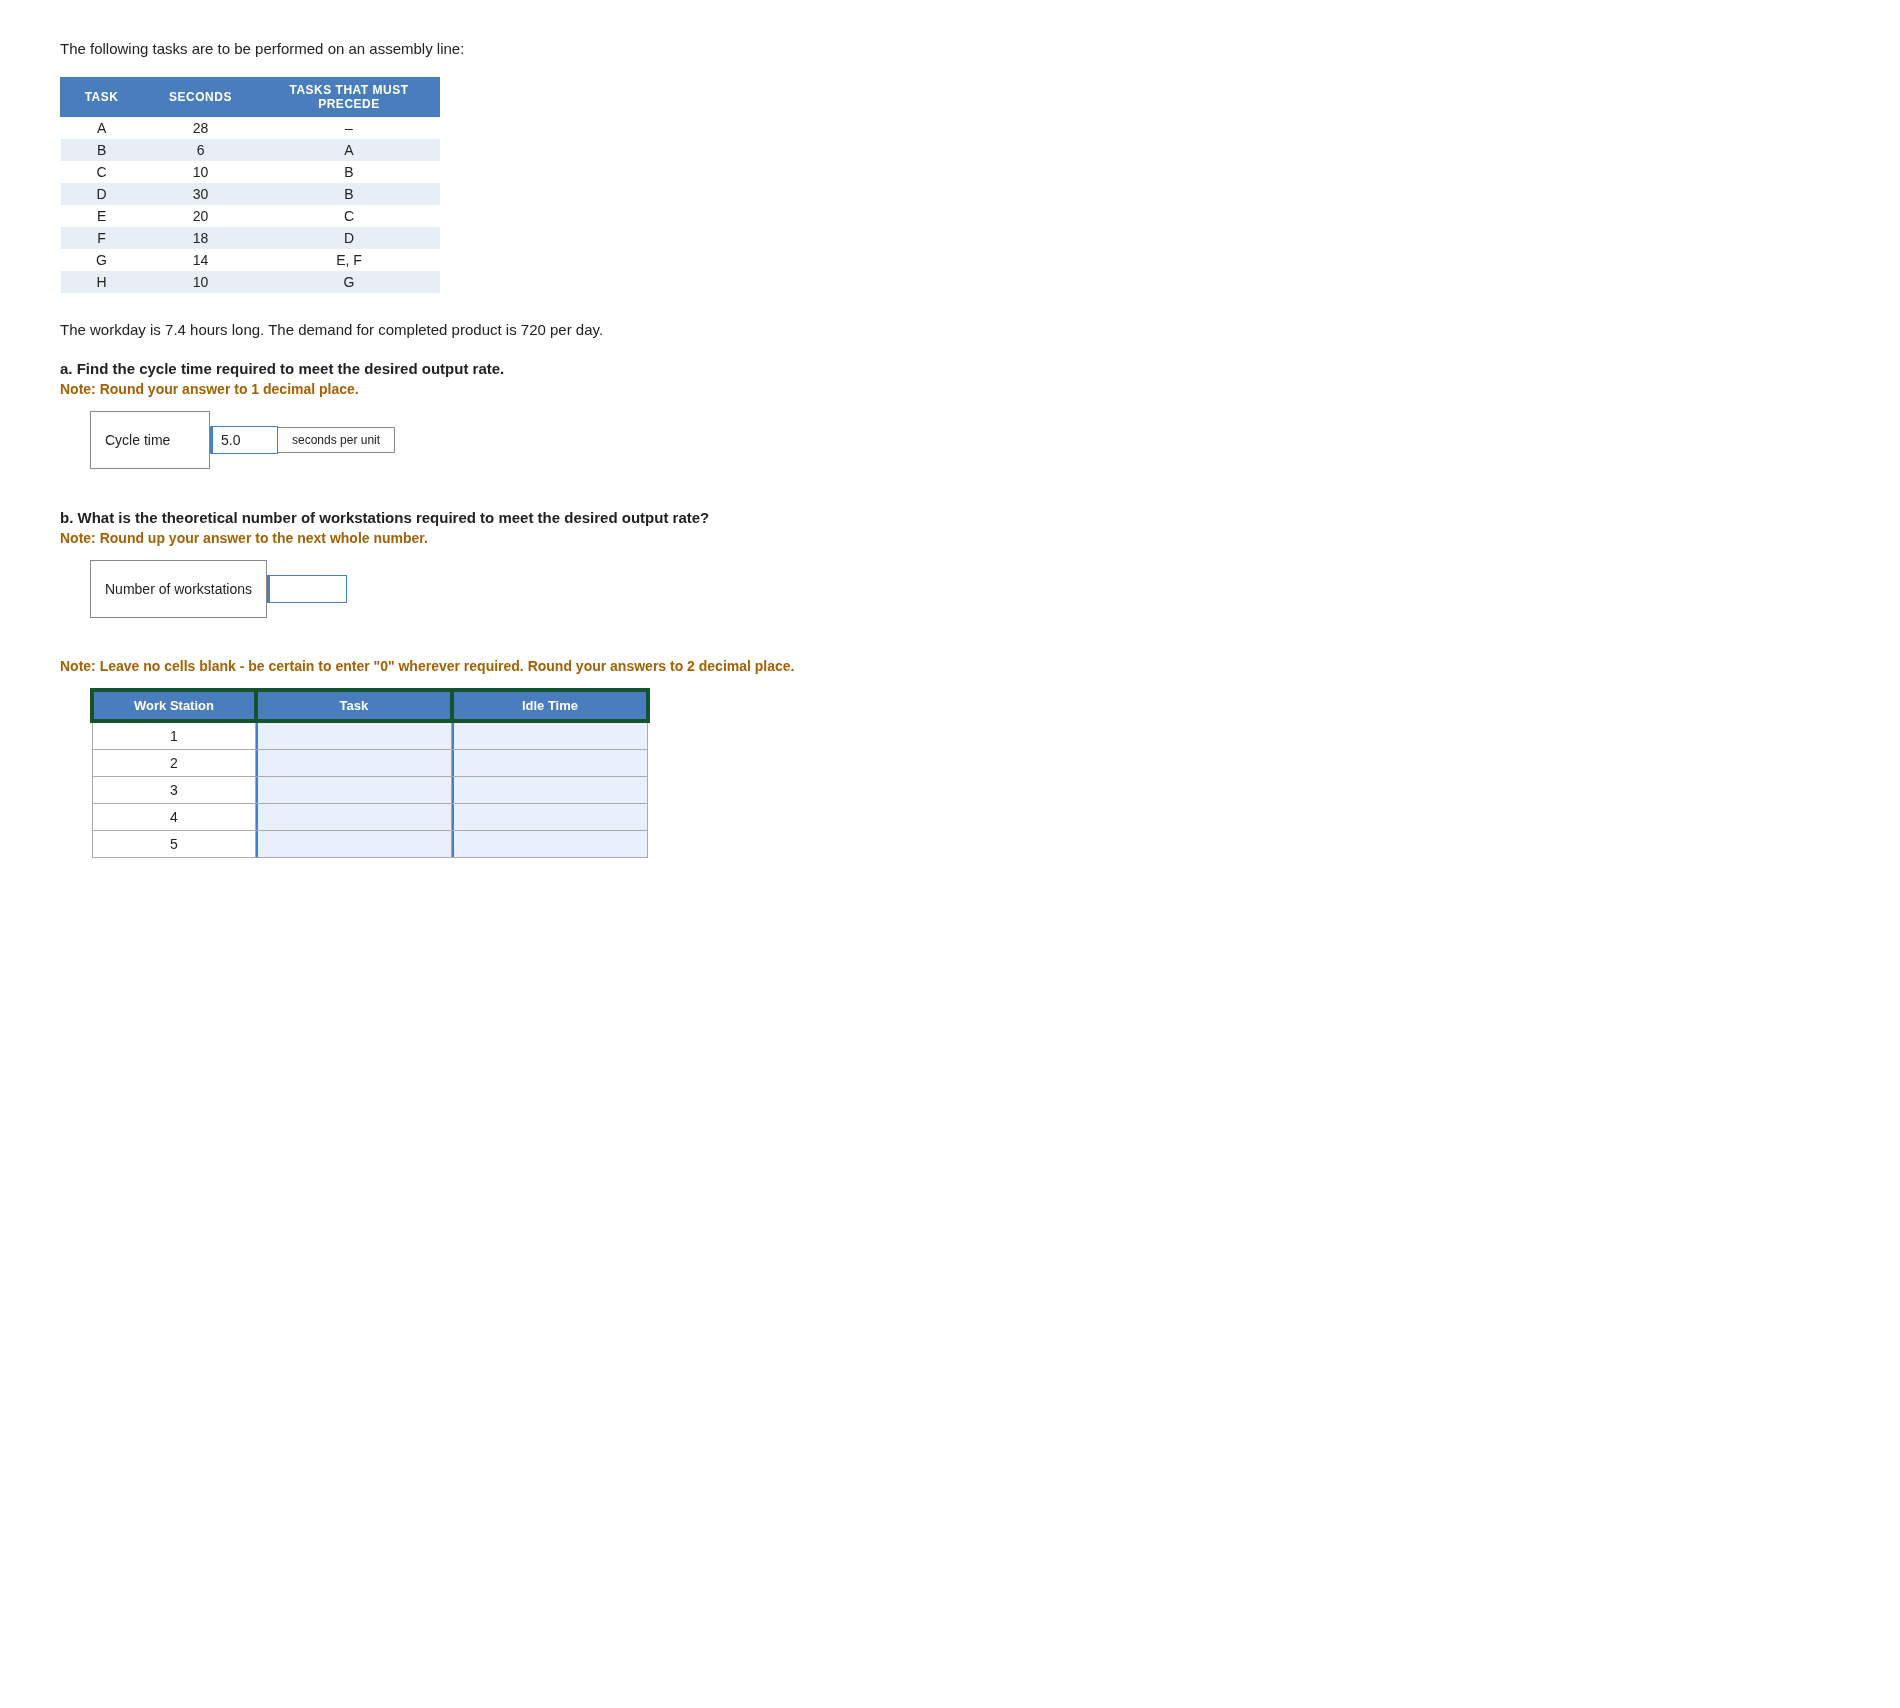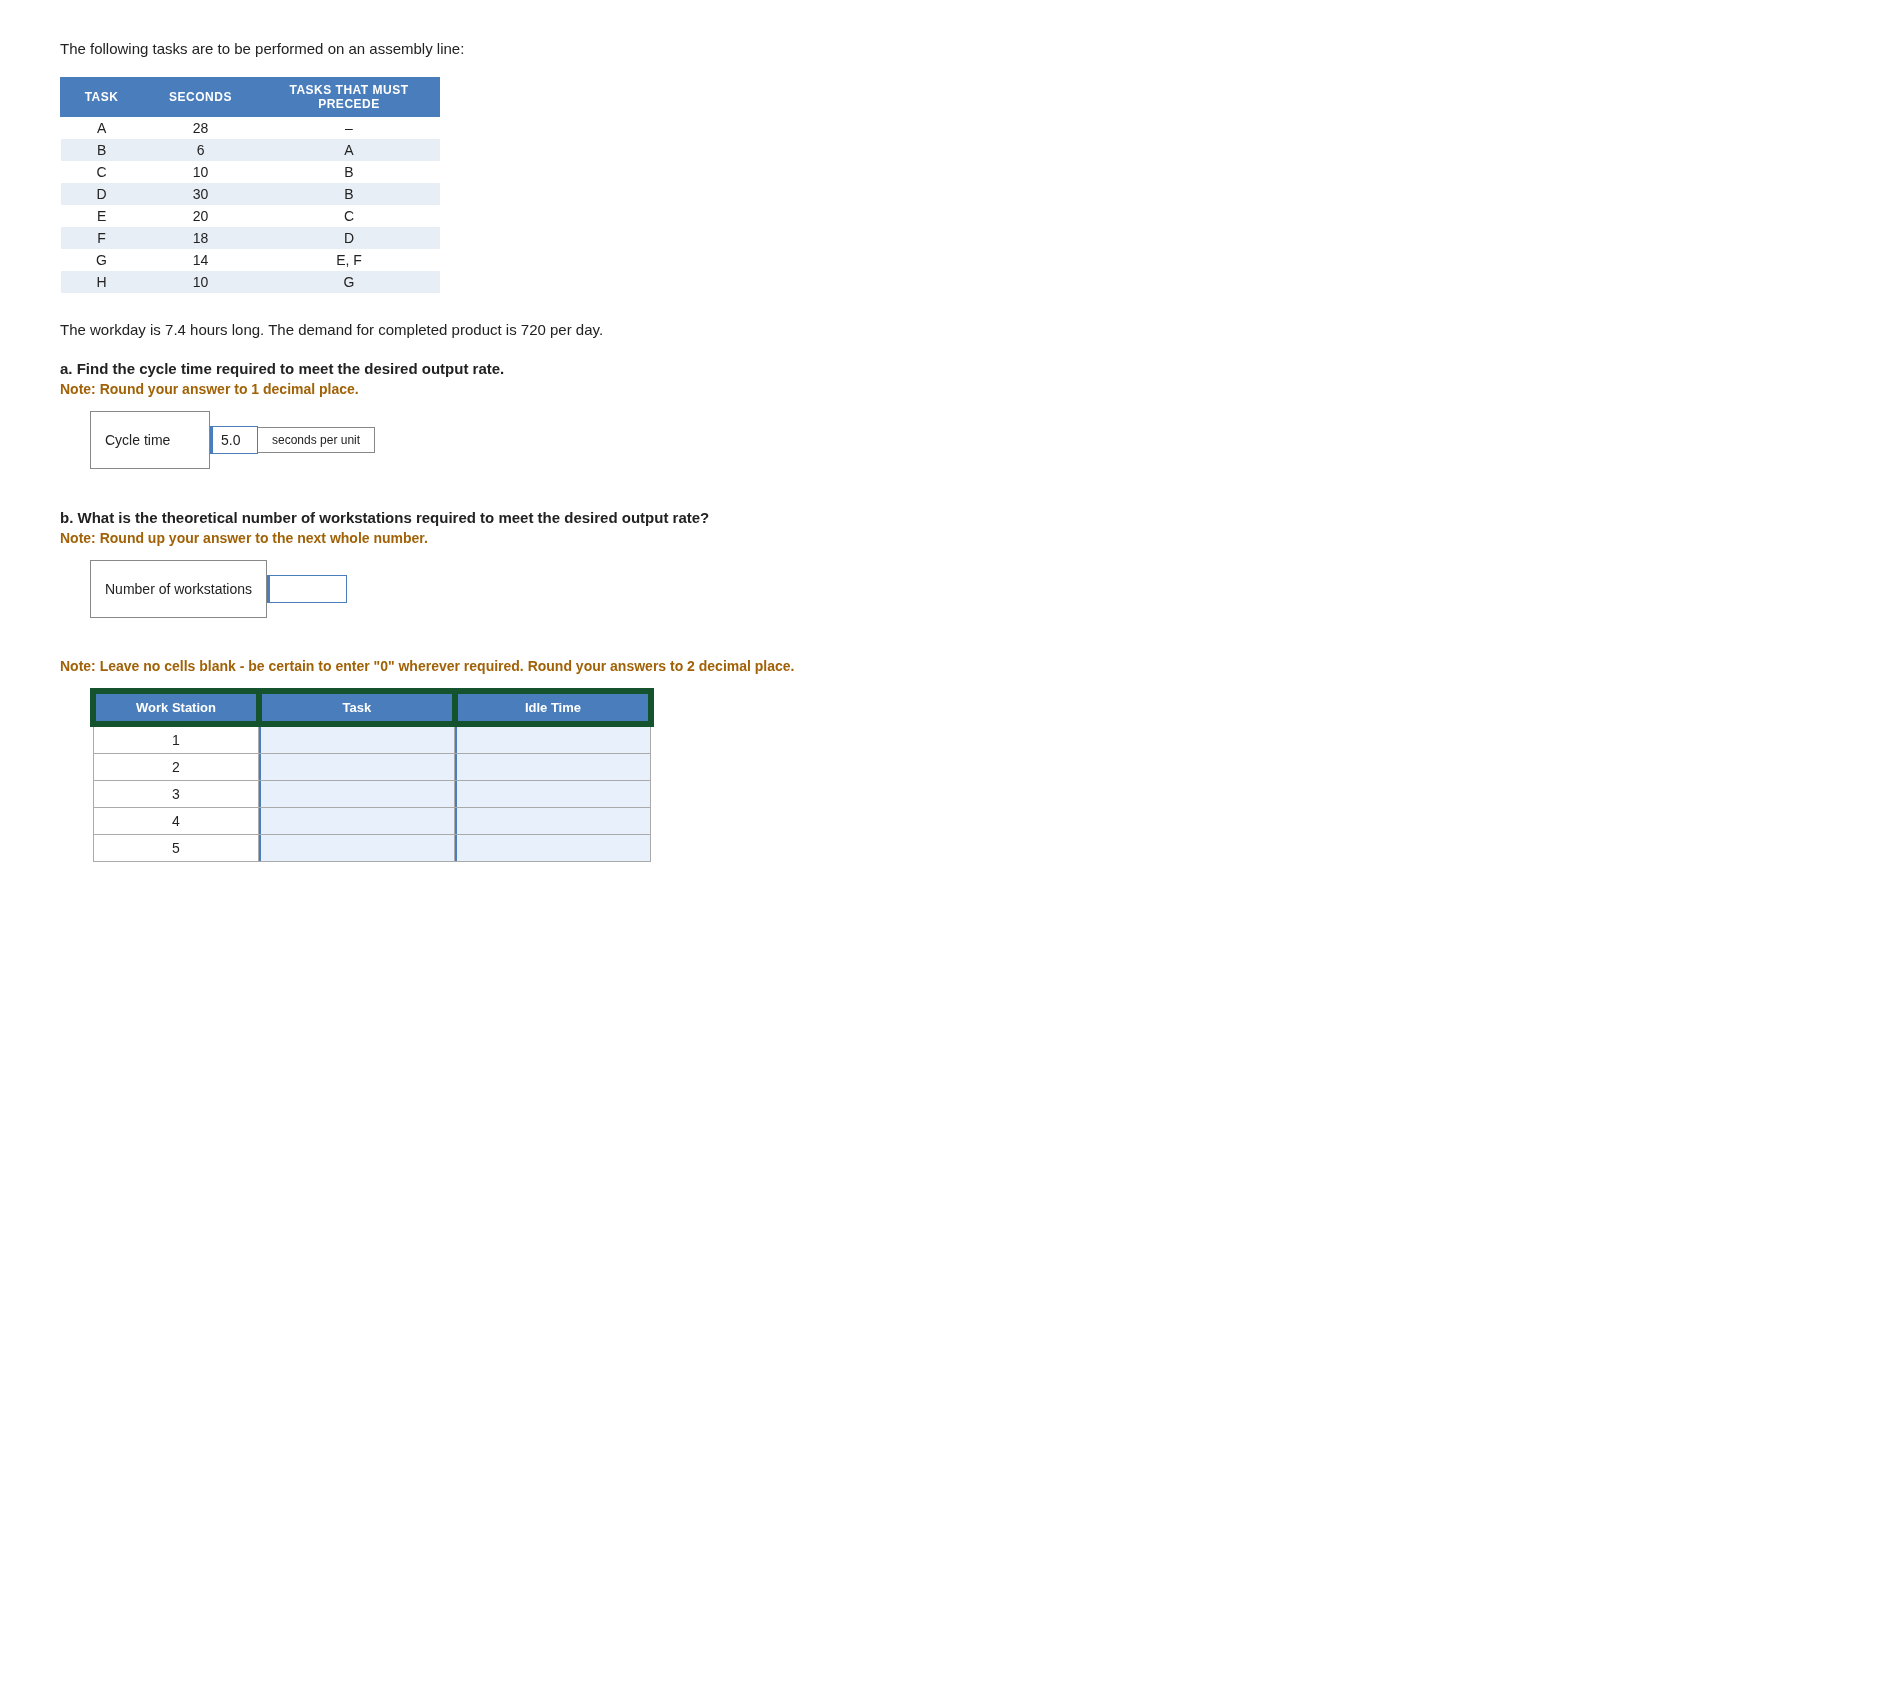--- a/index.html
+++ b/index.html
@@ -75,21 +75,21 @@
       font-size: 14px;
       background: #fff;
       min-width: 120px;
       text-align: left;
     }
     .answer-input {
       border: 1px solid #4a7dbb;
       border-left: 3px solid #4a7dbb;
       padding: 5px 8px;
       font-size: 14px;
-      width: 48px;
+      width: 68px;
       outline: none;
       color: #222;
       background: #fff;
     }
     .answer-unit {
       border: 1px solid #888;
       border-left: none;
       padding: 5px 14px;
       font-size: 12px;
       background: #fff;
@@ -108,21 +108,21 @@
       border-collapse: collapse;
       margin-top: 14px;
       margin-left: 30px;
     }
     .ws-table th {
       background: #4a7dbb;
       color: #fff;
       font-size: 13px;
       font-weight: bold;
       padding: 6px 40px;
-      border: 6px solid #14532d;
+      border: 4px solid #14532d;
       text-align: center;
     }
     .ws-table td {
       border: 1px solid #aaa;
       padding: 5px 0;
       text-align: center;
       font-size: 14px;
       min-width: 90px;
     }
     .ws-table td.ws-num {

